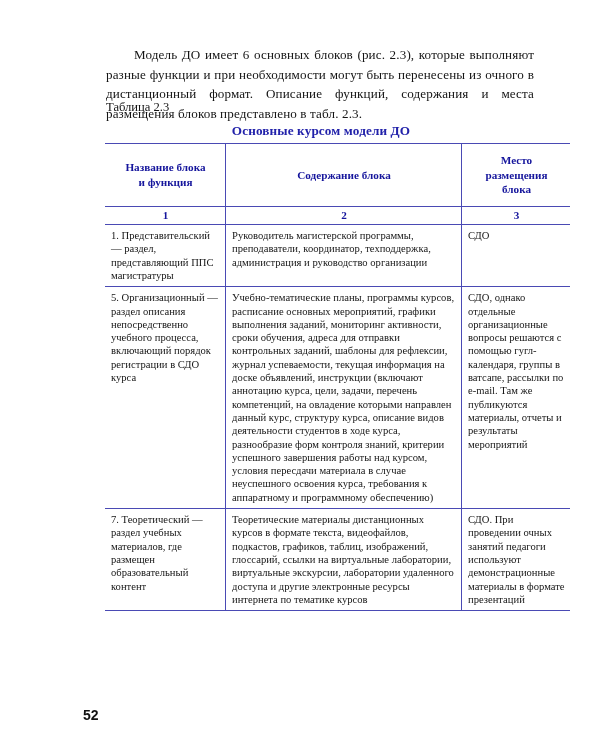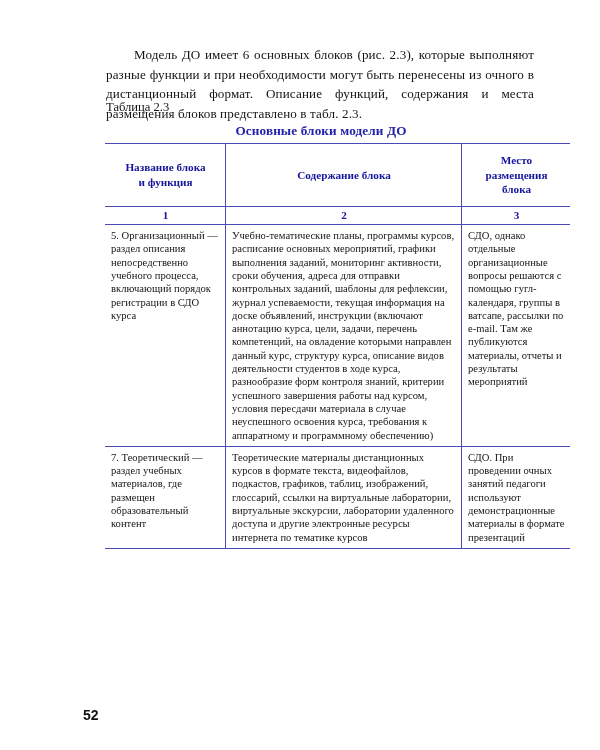--- a/index.html
+++ b/index.html
@@ -138,21 +138,21 @@
 </style>
 </head>
 <body>
 
 <div class="page">
 
   <p class="intro">Модель ДО имеет 6 основных блоков (рис. 2.3), которые выполняют разные функции и при необходимости могут быть перенесены из очного в дистанционный формат. Описание функций, содержания и места размещения блоков представлено в табл. 2.3.</p>
 
   <div class="table-number">Таблица 2.3</div>
 
-  <div class="table-title">Основные блоки модели ДО</div>
+  <div class="table-title">Основные курсом модели ДО</div>
 
   <div class="tbl-wrap">
     <table class="maintbl">
       <tbody>
         <tr class="hdr">
           <td class="c1">
             <span>Название блока</span><br>
             <span>и функция</span>
           </td>
           <td class="c2">Содержание блока</td>
@@ -162,20 +162,25 @@
             <span>блока</span>
           </td>
         </tr>
 
         <tr class="numrow">
           <td class="c1">1</td>
           <td class="c2">2</td>
           <td class="c3">3</td>
         </tr>
 
+        <tr class="datarow">
+          <td class="c1">1. Представительский — раздел, представляющий ППС магистратуры</td>
+          <td class="c2">Руководитель магистерской программы, преподаватели, координатор, техподдержка, администрация и руководство организации</td>
+          <td class="c3">СДО</td>
+        </tr>
 
         <tr class="datarow">
           <td class="c1">5. Организационный — раздел описания непосредственно учебного процесса, включающий порядок регистрации в СДО курса</td>
           <td class="c2">Учебно-тематические планы, программы курсов, расписание основных мероприятий, графики выполнения заданий, мониторинг активности, сроки обучения, адреса для отправки контрольных заданий, шаблоны для рефлексии, журнал успеваемости, текущая информация на доске объявлений, инструкции (включают аннотацию курса, цели, задачи, перечень компетенций, на овладение которыми направлен данный курс, структуру курса, описание видов деятельности студентов в ходе курса, разнообразие форм контроля знаний, критерии успешного завершения работы над курсом, условия пересдачи материала в случае неуспешного освоения курса, требования к аппаратному и программному обеспечению)</td>
           <td class="c3">СДО, однако отдельные организационные вопросы решаются с помощью гугл-календаря, группы в ватсапе, рассылки по e-mail. Там же публикуются материалы, отчеты и результаты мероприятий</td>
         </tr>
 
         <tr class="lastrow">
           <td class="c1">7. Теоретический — раздел учебных материалов, где размещен образовательный контент</td>
           <td class="c2">Теоретические материалы дистанционных курсов в формате текста, видеофайлов, подкастов, графиков, таблиц, изображений, глоссарий, ссылки на виртуальные лаборатории, виртуальные экскурсии, лаборатории удаленного доступа и другие электронные ресурсы интернета по тематике курсов</td>

